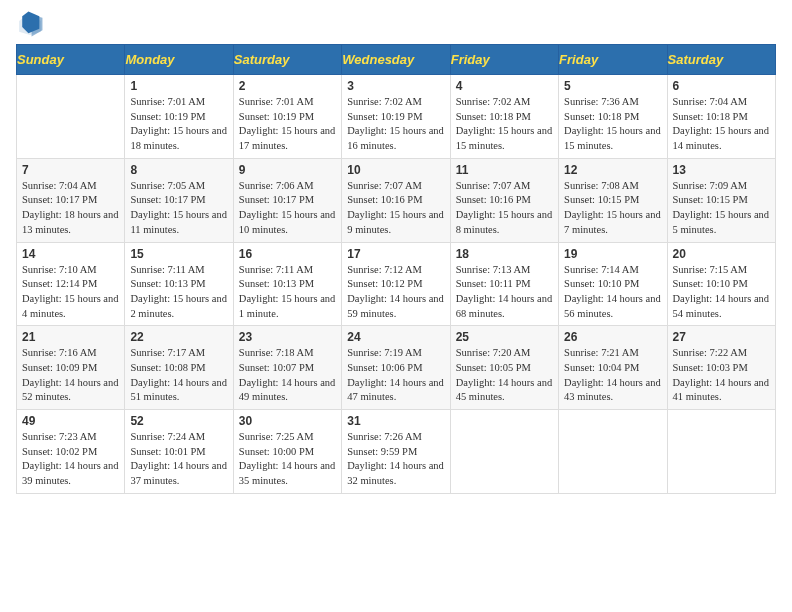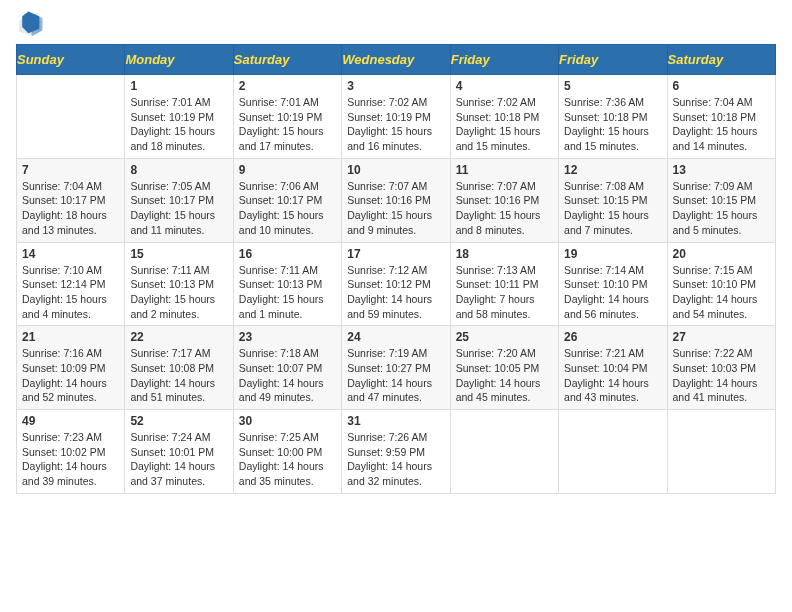--- a/index.html
+++ b/index.html
@@ -74,20 +74,21 @@
     }
     .day-number {
       font-weight: bold;
       font-size: 12px;
       margin-bottom: 2px;
     }
     .day-info {
       font-size: 10.5px;
       line-height: 1.4;
       color: #333;
+      font-family: Liberation Serif, serif;
     }
     .empty-cell {
       background: #fff !important;
     }
   </style>
 </head>
 <body>
 
 <div class="header">
   <div class="logo">
@@ -260,21 +261,21 @@
             <div>Sunrise: 7:12 AM</div>
             <div>Sunset: 10:12 PM</div>
             <div>Daylight: 14 hours and 59 minutes.</div>
           </div>
         </td>
         <td>
           <div class="day-number">18</div>
           <div class="day-info">
             <div>Sunrise: 7:13 AM</div>
             <div>Sunset: 10:11 PM</div>
-            <div>Daylight: 7 hours and 58 minutes.</div>
+            <div>Daylight: 14 hours and 68 minutes.</div>
           </div>
         </td>
         <td>
           <div class="day-number">19</div>
           <div class="day-info">
             <div>Sunrise: 7:14 AM</div>
             <div>Sunset: 10:10 PM</div>
             <div>Daylight: 14 hours and 56 minutes.</div>
           </div>
         </td>
@@ -309,21 +310,21 @@
           <div class="day-info">
             <div>Sunrise: 7:18 AM</div>
             <div>Sunset: 10:07 PM</div>
             <div>Daylight: 14 hours and 49 minutes.</div>
           </div>
         </td>
         <td>
           <div class="day-number">24</div>
           <div class="day-info">
             <div>Sunrise: 7:19 AM</div>
-            <div>Sunset: 10:27 PM</div>
+            <div>Sunset: 10:06 PM</div>
             <div>Daylight: 14 hours and 47 minutes.</div>
           </div>
         </td>
         <td>
           <div class="day-number">25</div>
           <div class="day-info">
             <div>Sunrise: 7:20 AM</div>
             <div>Sunset: 10:05 PM</div>
             <div>Daylight: 14 hours and 45 minutes.</div>
           </div>

